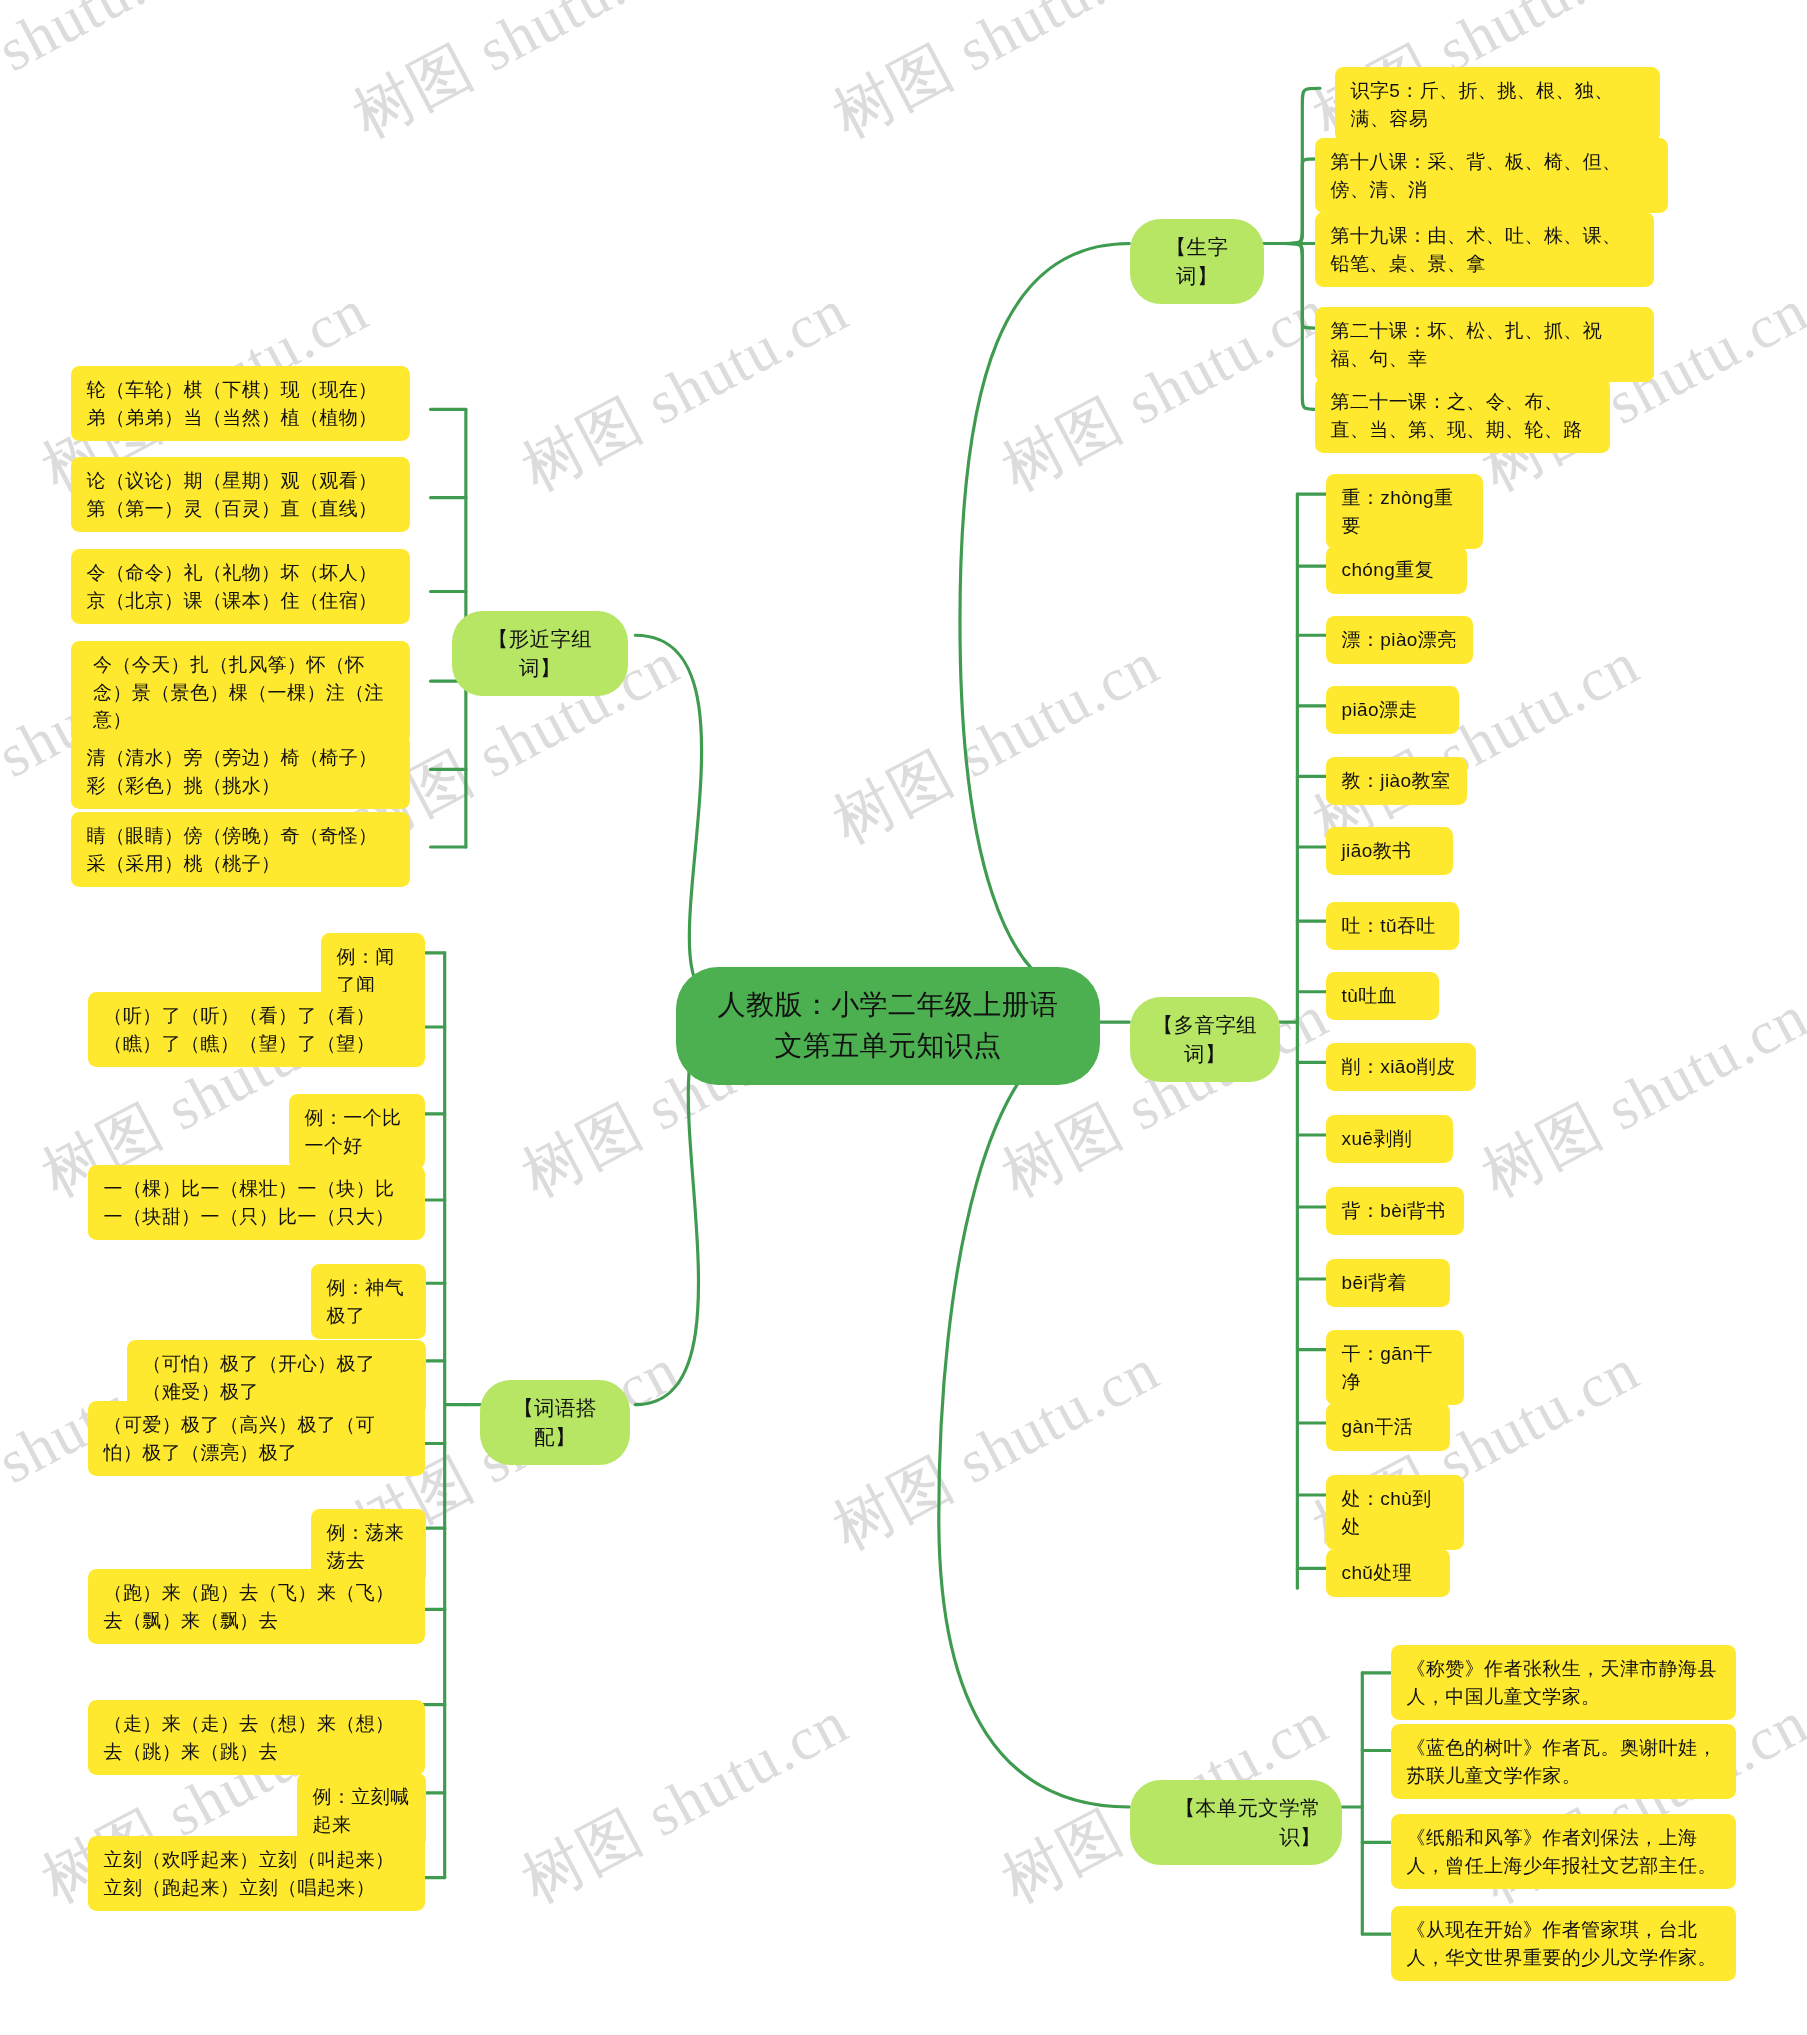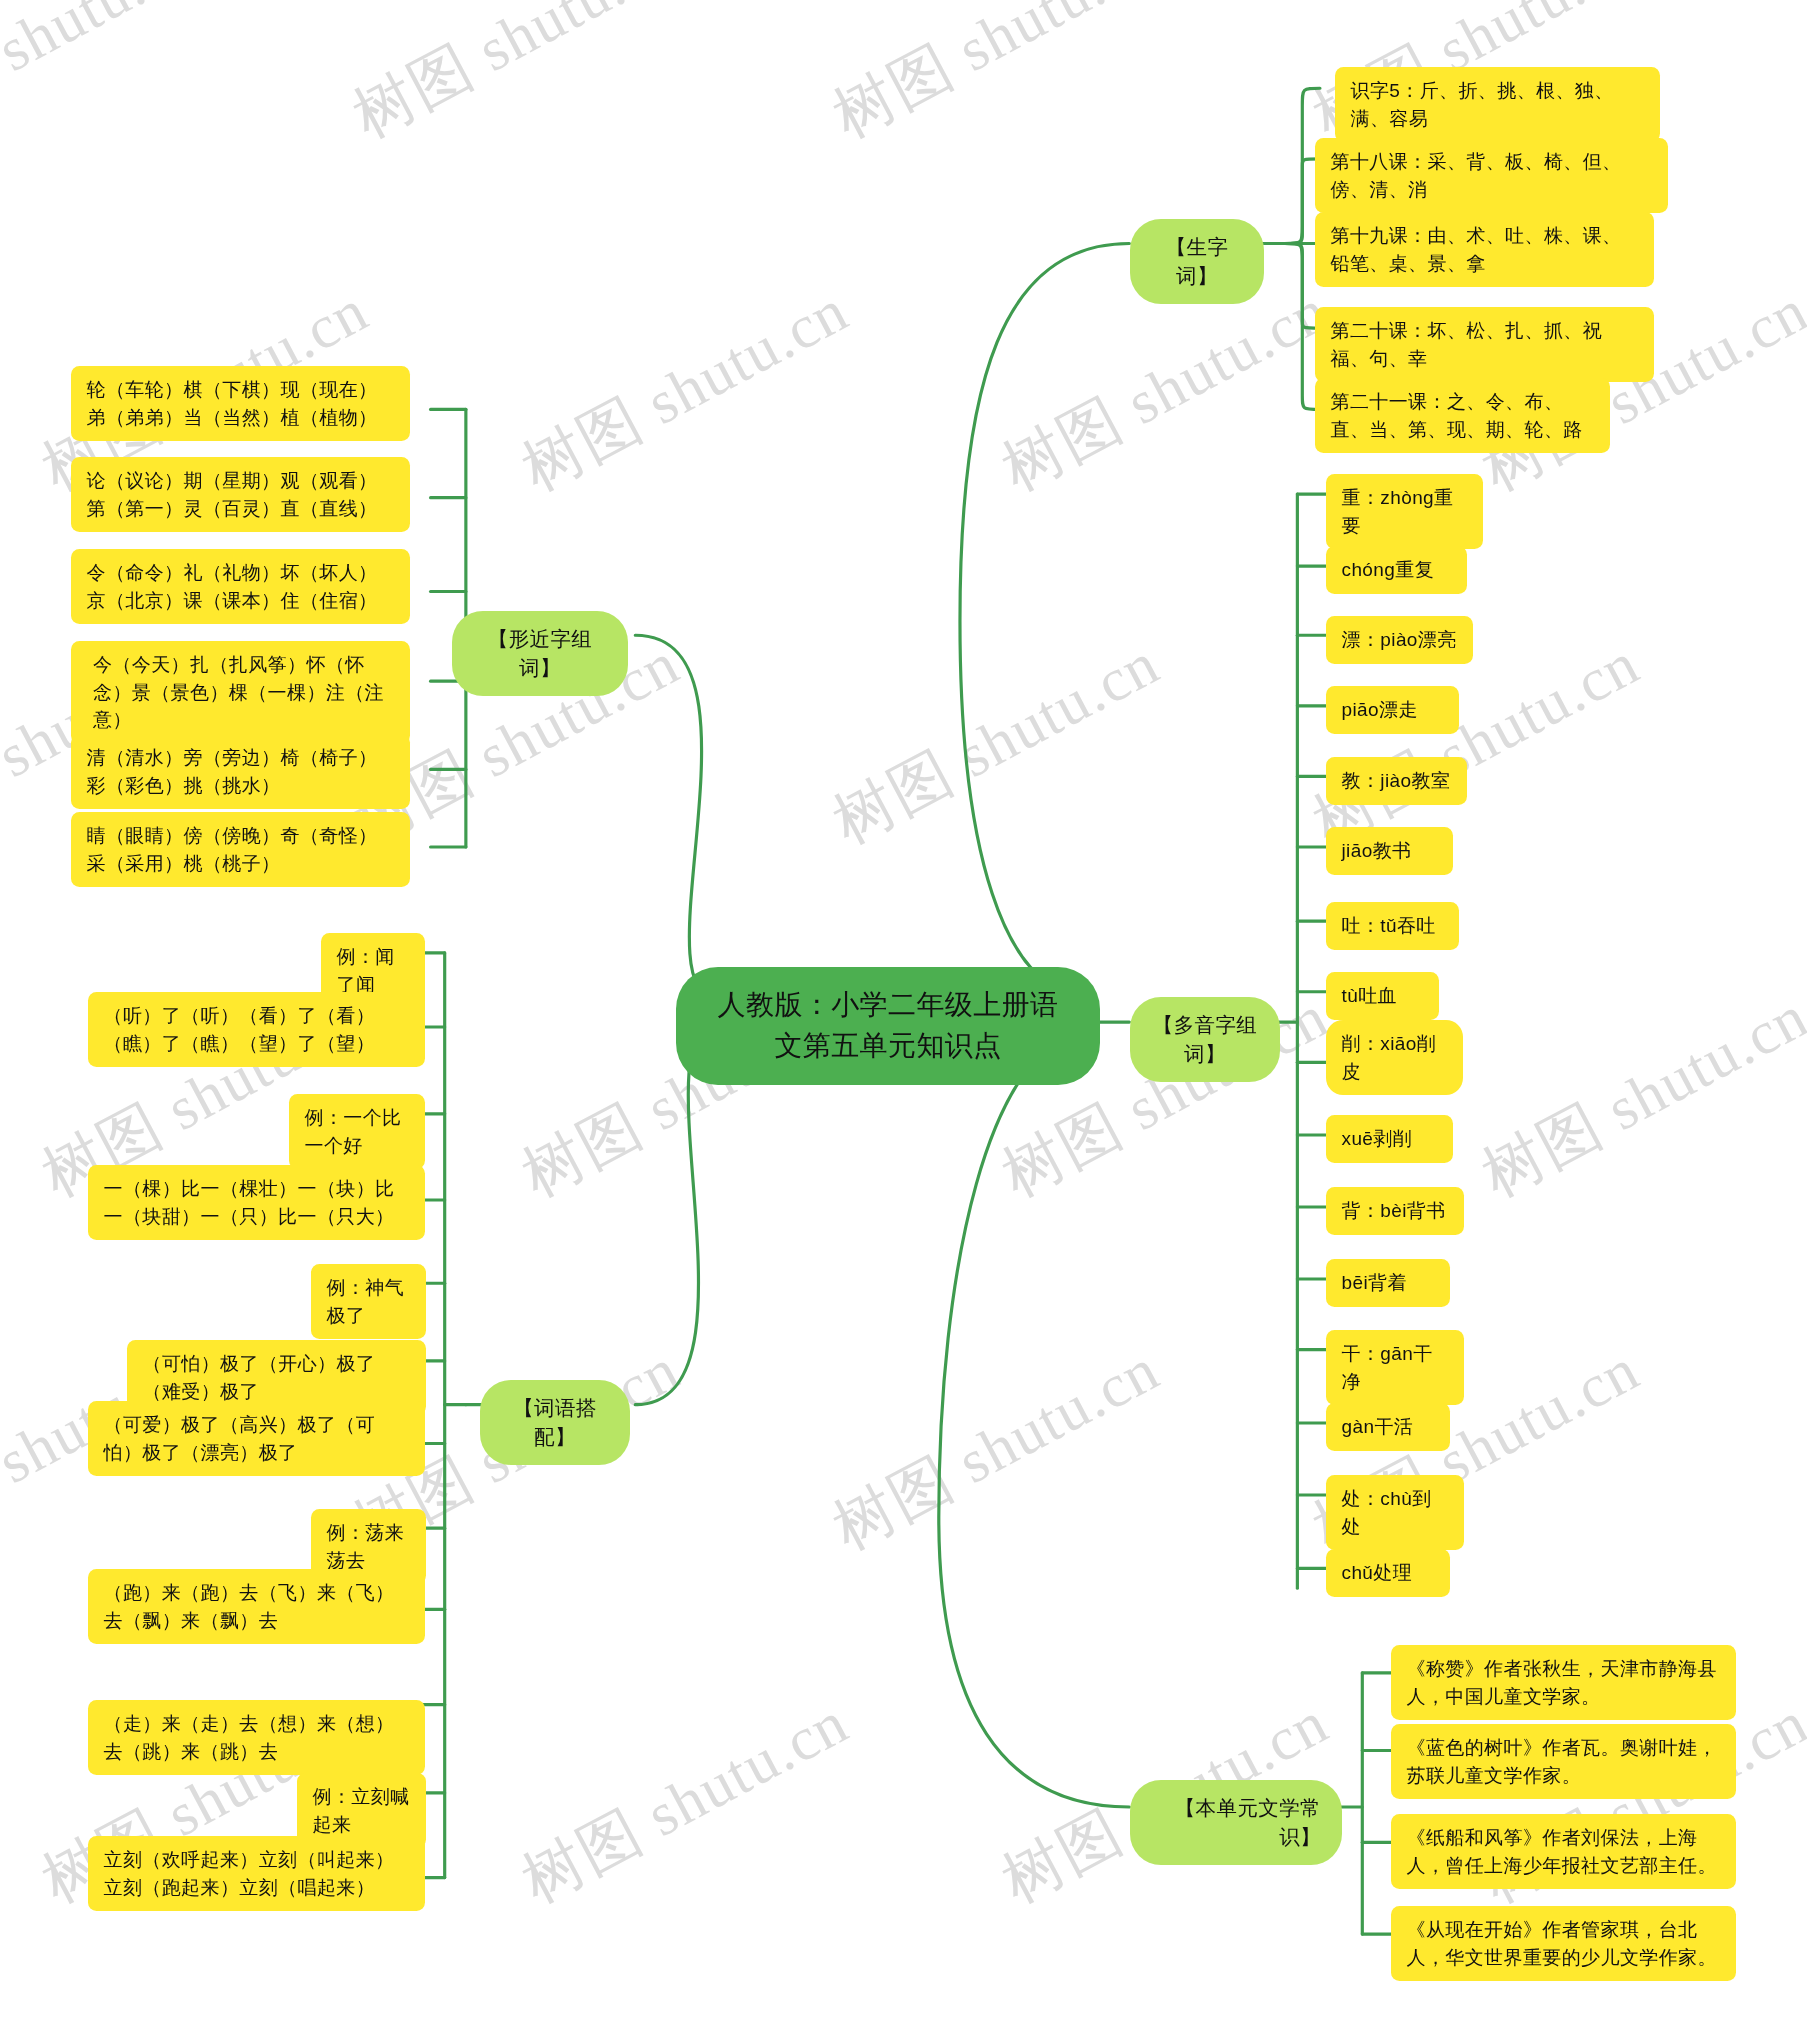--- a/index.html
+++ b/index.html
@@ -221,21 +221,21 @@
     </div>
   <div class="node leaf" style="left:1326px; top:827px; width:127px;">
       <span>jiāo教书</span>
     </div>
   <div class="node leaf" style="left:1326px; top:902px; width:133px;">
       <span>吐：tǔ吞吐</span>
     </div>
   <div class="node leaf" style="left:1326px; top:972px; width:113px;">
       <span>tù吐血</span>
     </div>
-  <div class="node leaf" style="left:1326px; top:1020px; width:137px;border-radius:17px;">
+  <div class="node leaf" style="left:1326px; top:1043px; width:150px;">
       <span>削：xiāo削皮</span>
     </div>
   <div class="node leaf" style="left:1326px; top:1115px; width:127px;">
       <span>xuē剥削</span>
     </div>
   <div class="node leaf" style="left:1326px; top:1187px; width:138px;">
       <span>背：bèi背书</span>
     </div>
   <div class="node leaf" style="left:1326px; top:1259px; width:124px;">
       <span>bēi背着</span>

